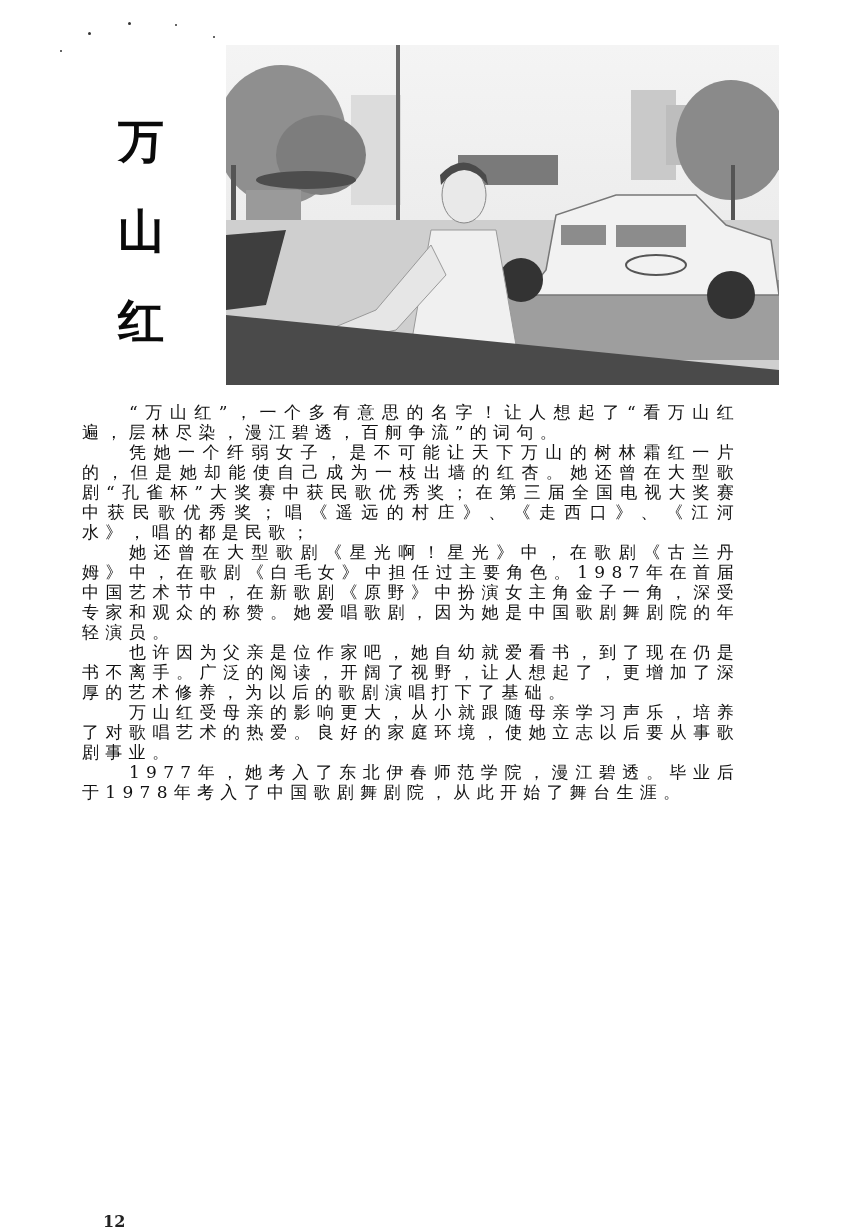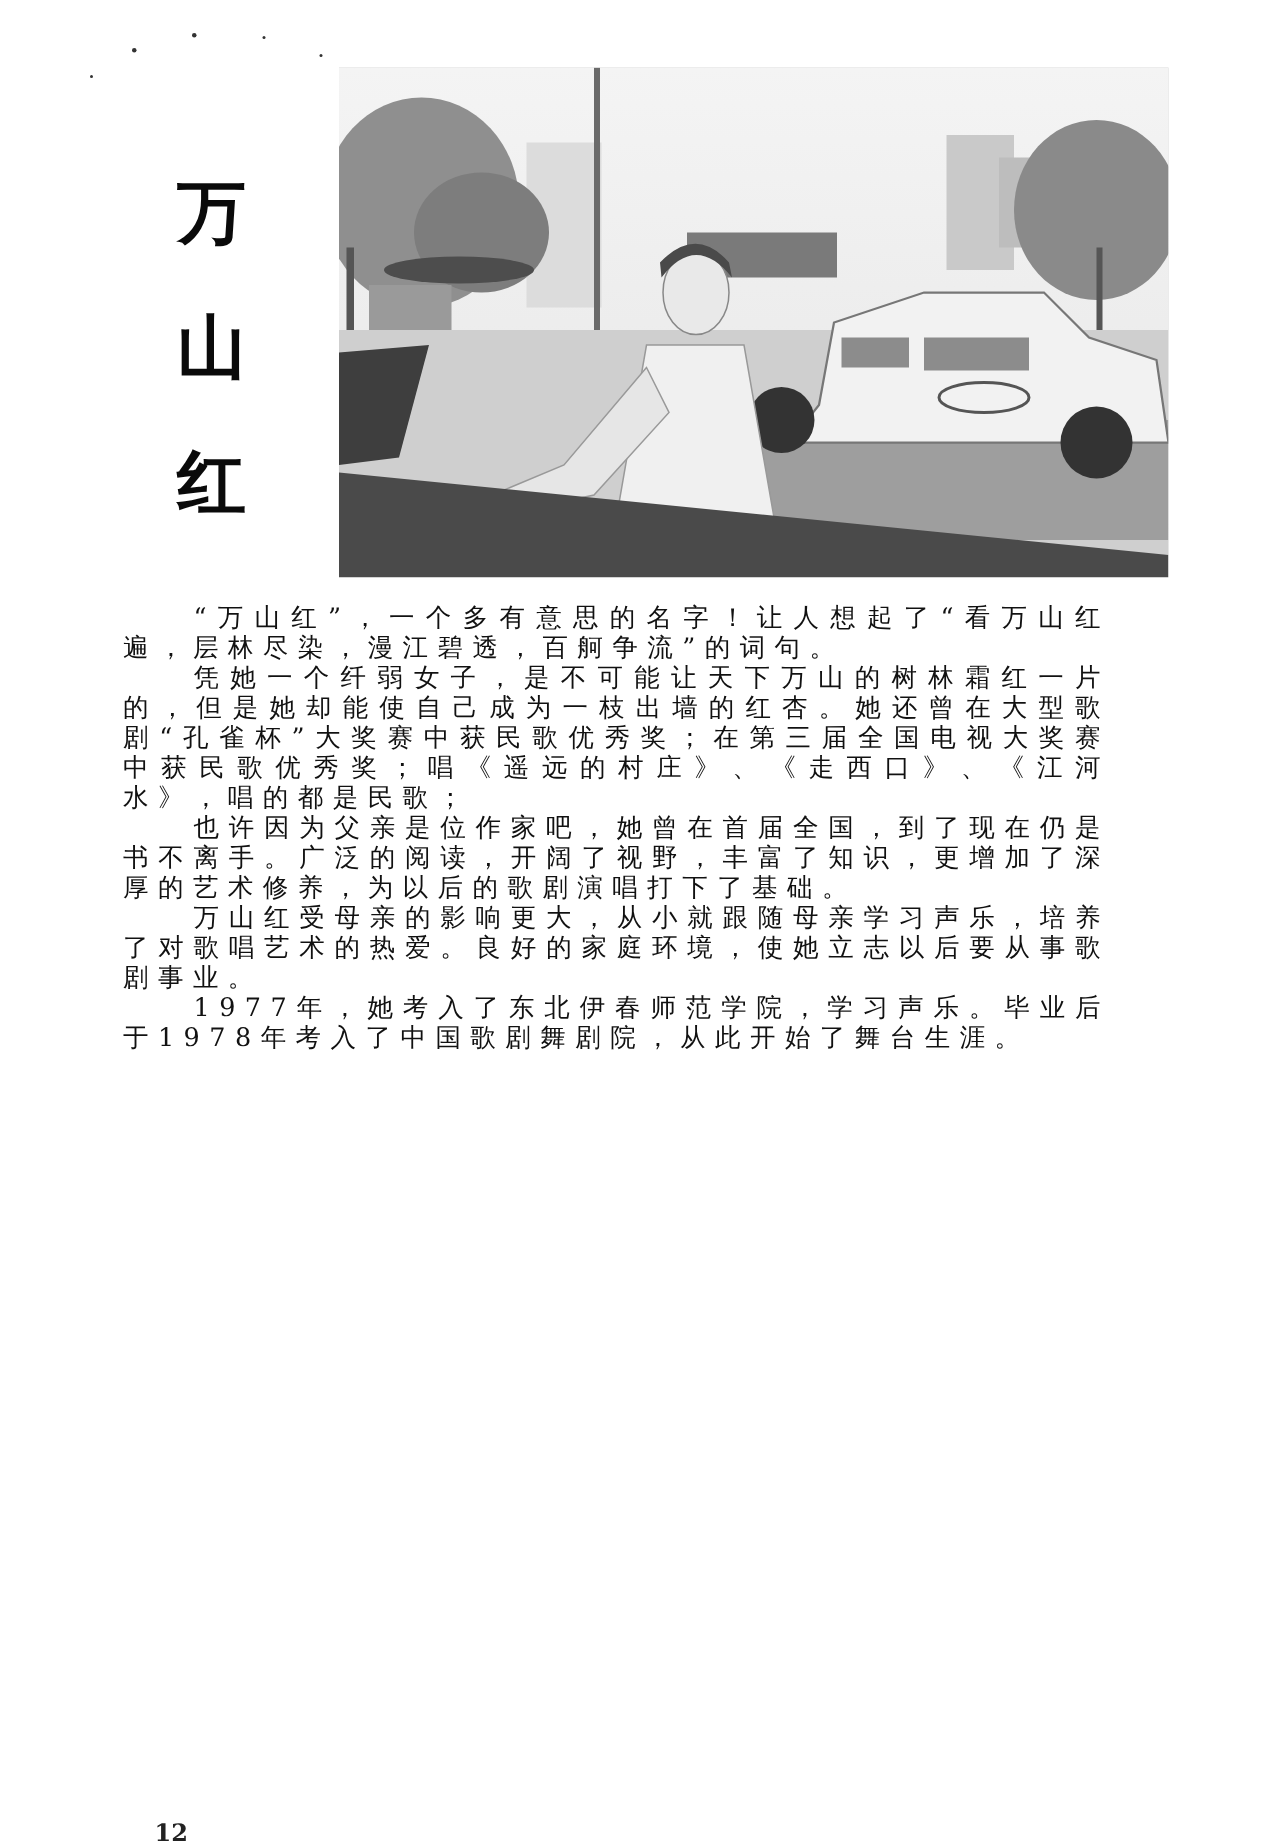--- a/index.html
+++ b/index.html
@@ -94,18 +94,19 @@
     <path d="M205 200 L150 265 L90 290 L100 300 L170 285 L220 230 Z" fill="#e6e6e6" stroke="#999"></path>
 
     <path d="M0 270 L553 325 L553 340 L0 340 Z" fill="#4a4a4a"></path>
     <path d="M0 190 L60 185 L40 260 L0 265 Z" fill="#3e3e3e"></path>
   </svg>
 </div>
 
 <div class="body-text">
   <p>“万山红”，一个多有意思的名字！让人想起了“看万山红遍，层林尽染，漫江碧透，百舸争流”的词句。</p>
   <p>凭她一个纤弱女子，是不可能让天下万山的树林霜红一片的，但是她却能使自己成为一枝出墙的红杏。她还曾在大型歌剧“孔雀杯”大奖赛中获民歌优秀奖；在第三届全国电视大奖赛中获民歌优秀奖；唱《遥远的村庄》、《走西口》、《江河水》，唱的都是民歌；</p>
-  <p>也许因为父亲是位作家吧，她曾在首届全国，到了现在仍是书不离手。广泛的阅读，开阔了视野，丰富了知识，更增加了深厚的艺术修养，为以后的歌剧演唱打下了基础。</p>
+  <p>她还曾在大型歌剧《星光啊！星光》中，在歌剧《古兰丹姆》中，在歌剧《白毛女》中担任过主要角色。1987年在首届中国艺术节中，在新歌剧《原野》中扮演女主角金子一角，深受专家和观众的称赞。她爱唱歌剧，因为她是中国歌剧舞剧院的年轻演员。</p>
+  <p>也许因为父亲是位作家吧，她自幼就爱看书，到了现在仍是书不离手。广泛的阅读，开阔了视野，让人想起了，更增加了深厚的艺术修养，为以后的歌剧演唱打下了基础。</p>
   <p>万山红受母亲的影响更大，从小就跟随母亲学习声乐，培养了对歌唱艺术的热爱。良好的家庭环境，使她立志以后要从事歌剧事业。</p>
-  <p>1977年，她考入了东北伊春师范学院，学习声乐。毕业后于1978年考入了中国歌剧舞剧院，从此开始了舞台生涯。</p>
+  <p>1977年，她考入了东北伊春师范学院，漫江碧透。毕业后于1978年考入了中国歌剧舞剧院，从此开始了舞台生涯。</p>
 </div>
 
 <div class="page-num">12</div>
 
 </body></html>

